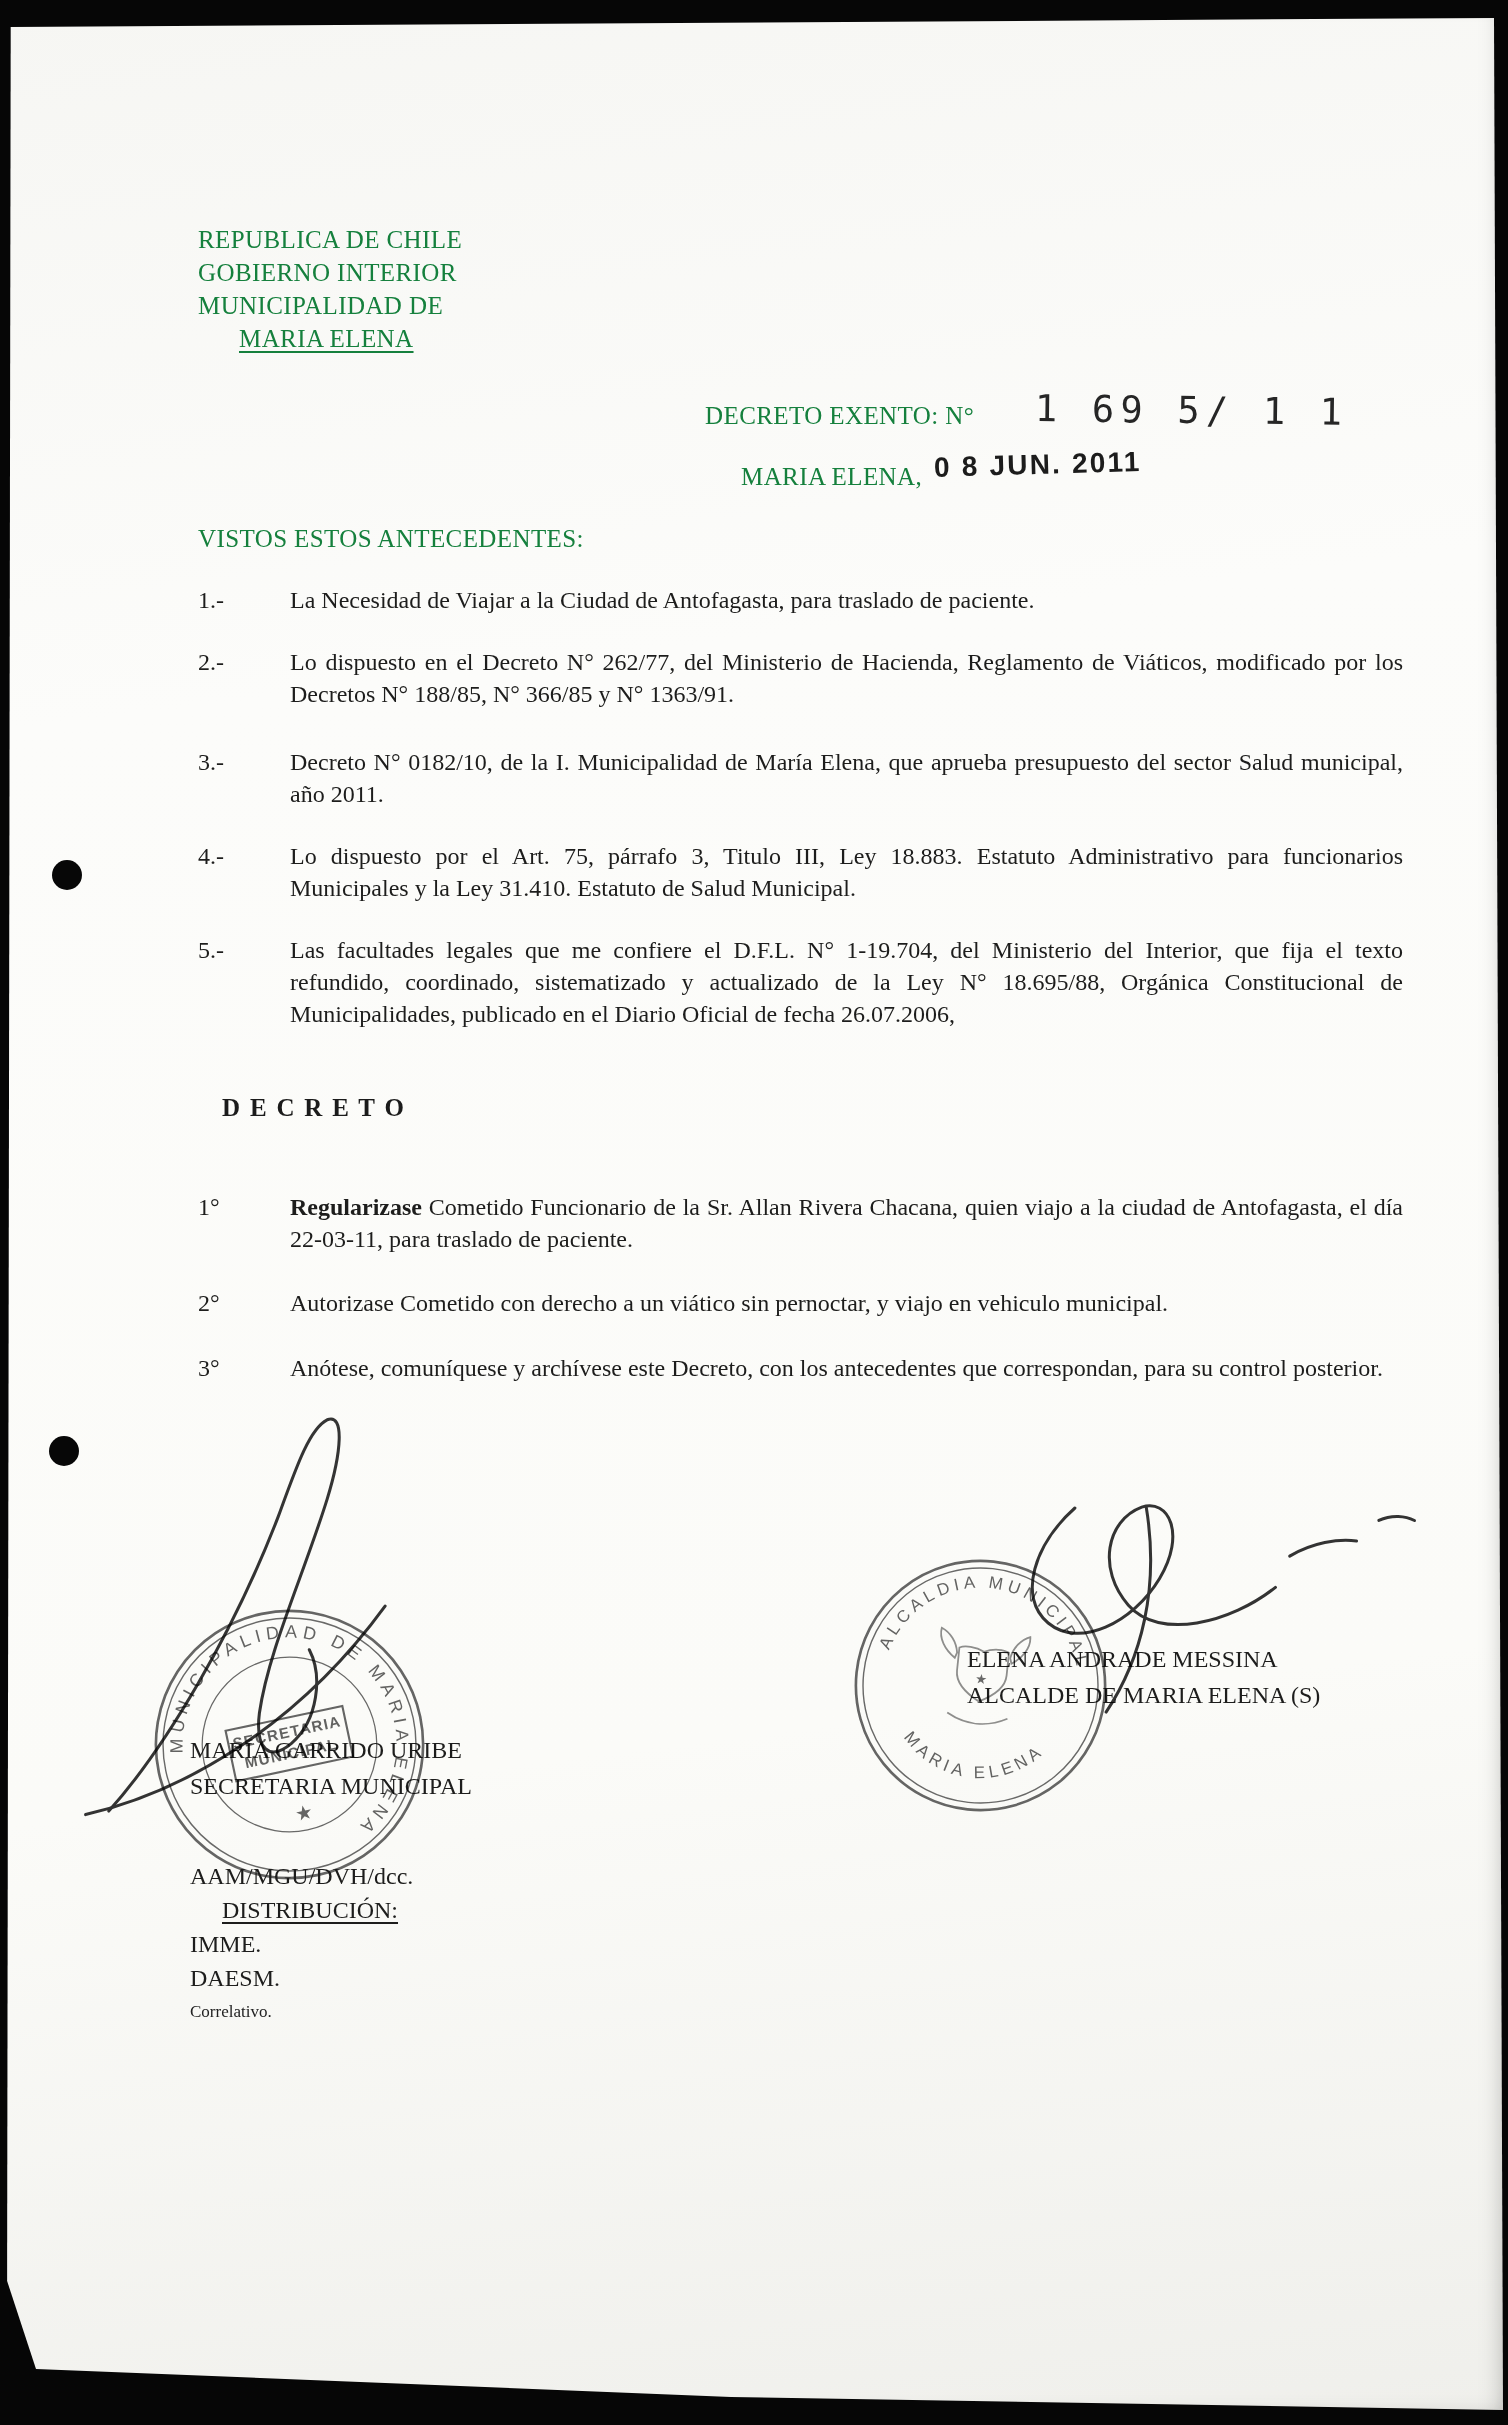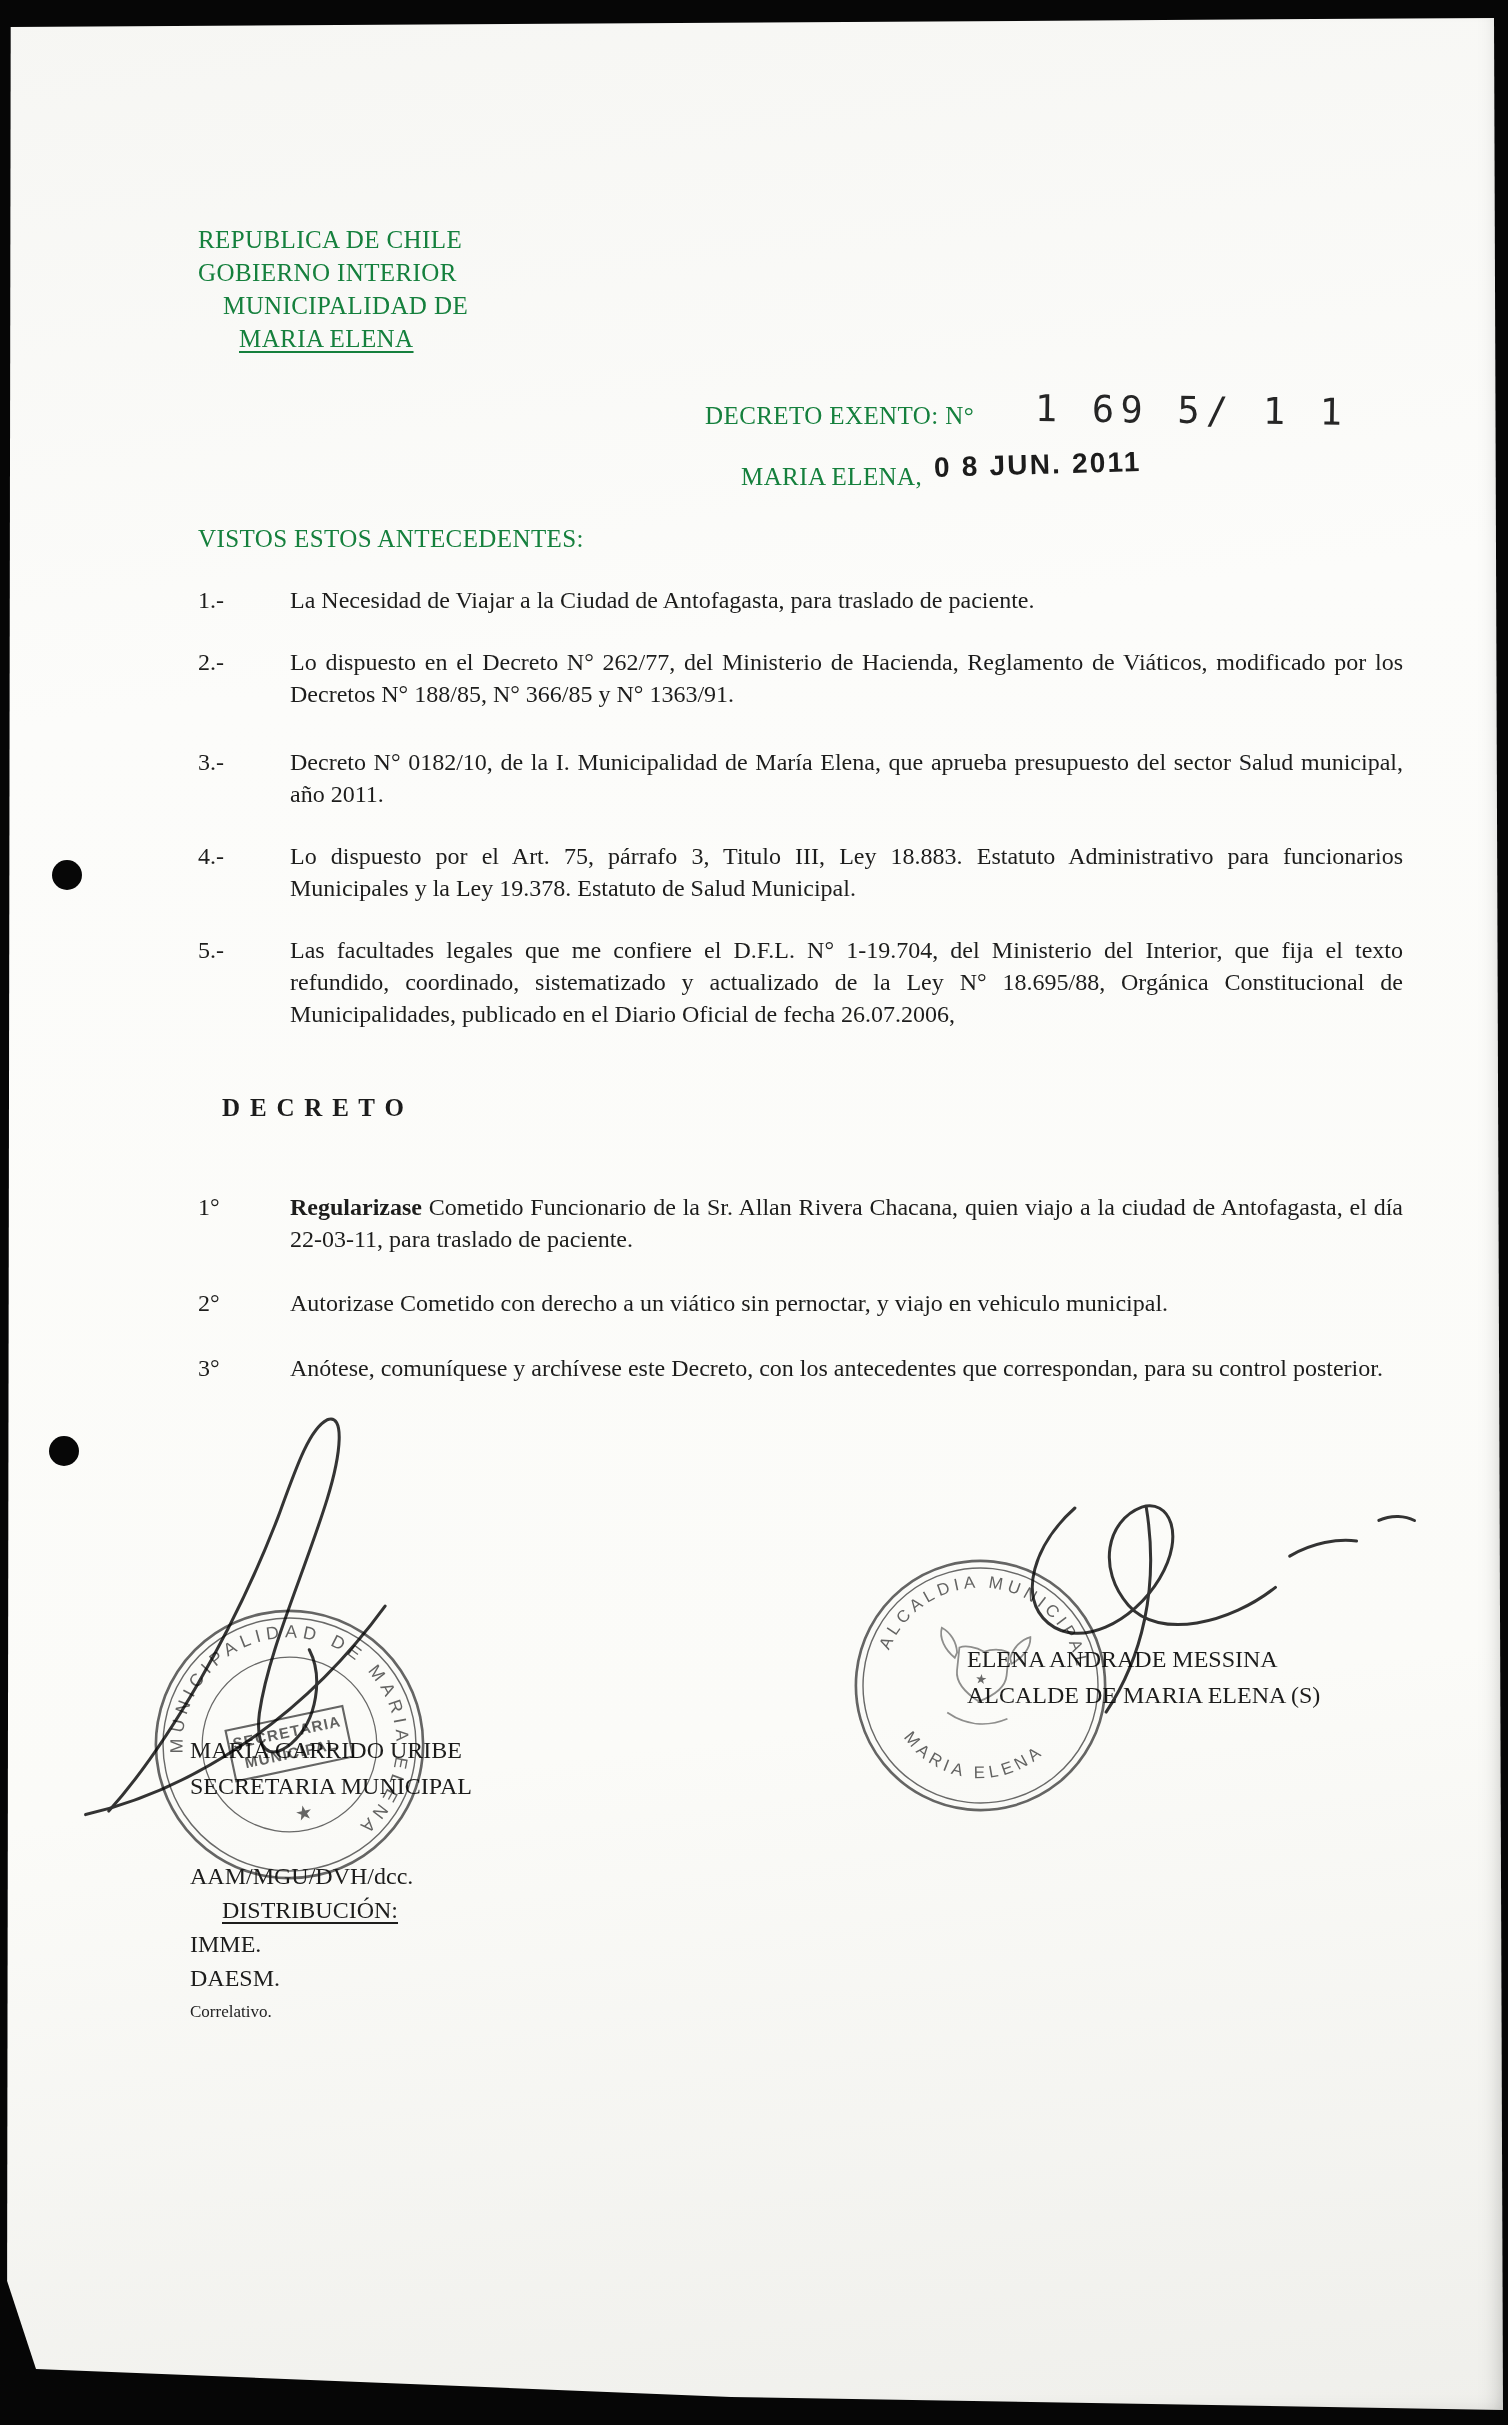--- a/index.html
+++ b/index.html
@@ -46,21 +46,21 @@
   .stamp text{font-family:"Liberation Sans","DejaVu Sans",sans-serif;}
 </style>
 </head>
 <body>
 
 <div class="paper"></div>
 
 <div class="abs" style="left:198px;top:223px;">
   <div class="h">REPUBLICA DE CHILE</div>
   <div class="h">GOBIERNO  INTERIOR</div>
-  <div class="h" style="margin-left:25px;">MUNICIPALIDAD DE</div>
+  <div class="h" style="margin-left:0;">MUNICIPALIDAD DE</div>
   <div class="h u" style="margin-left:41px;display:inline-block;">MARIA ELENA</div>
 </div>
 
 <div class="abs h" style="left:705px;top:399px;">DECRETO EXENTO:  N°</div>
 <div class="abs numstamp" style="left:1035px;top:389px;">1 69 5/ 1 1</div>
 <div class="abs h" style="left:741px;top:460px;">MARIA ELENA,</div>
 <div class="abs datestamp" style="left:934px;top:449px;">0 8 JUN. 2011</div>
 
 <div class="abs h" style="left:198px;top:522px;">VISTOS ESTOS ANTECEDENTES:</div>
 
@@ -71,21 +71,21 @@
 <div class="row t" style="top:646px;">
   <span class="num">2.-</span>
   <div class="body">Lo dispuesto en el Decreto N° 262/77, del Ministerio de Hacienda, Reglamento de Viáticos, modificado por los Decretos N° 188/85, N° 366/85 y N° 1363/91.</div>
 </div>
 <div class="row t" style="top:746px;">
   <span class="num">3.-</span>
   <div class="body">Decreto N° 0182/10, de la I. Municipalidad de María Elena, que aprueba presupuesto del sector Salud municipal, año 2011.</div>
 </div>
 <div class="row t" style="top:840px;">
   <span class="num">4.-</span>
-  <div class="body">Lo dispuesto por el Art. 75, párrafo 3, Titulo III, Ley 18.883. Estatuto Administrativo para funcionarios Municipales y la Ley 19.378. Estatuto de Salud Municipal.</div>
+  <div class="body">Lo dispuesto por el Art. 75, párrafo 3, Titulo III, Ley 18.883. Estatuto Administrativo para funcionarios Municipales y la Ley 31.410. Estatuto de Salud Municipal.</div>
 </div>
 <div class="row t" style="top:934px;">
   <span class="num">5.-</span>
   <div class="body">Las facultades legales que me confiere el D.F.L. N° 1-19.704, del Ministerio del Interior, que fija el texto refundido, coordinado, sistematizado y actualizado de la Ley N° 18.695/88, Orgánica Constitucional de Municipalidades, publicado en el Diario Oficial de fecha 26.07.2006,</div>
 </div>
 
 <div class="abs decreto-heading" style="left:198px;top:1094px;margin-left:24px;">D E C R E T O</div>
 
 <div class="row t" style="top:1191px;">
   <span class="num">1°</span>

